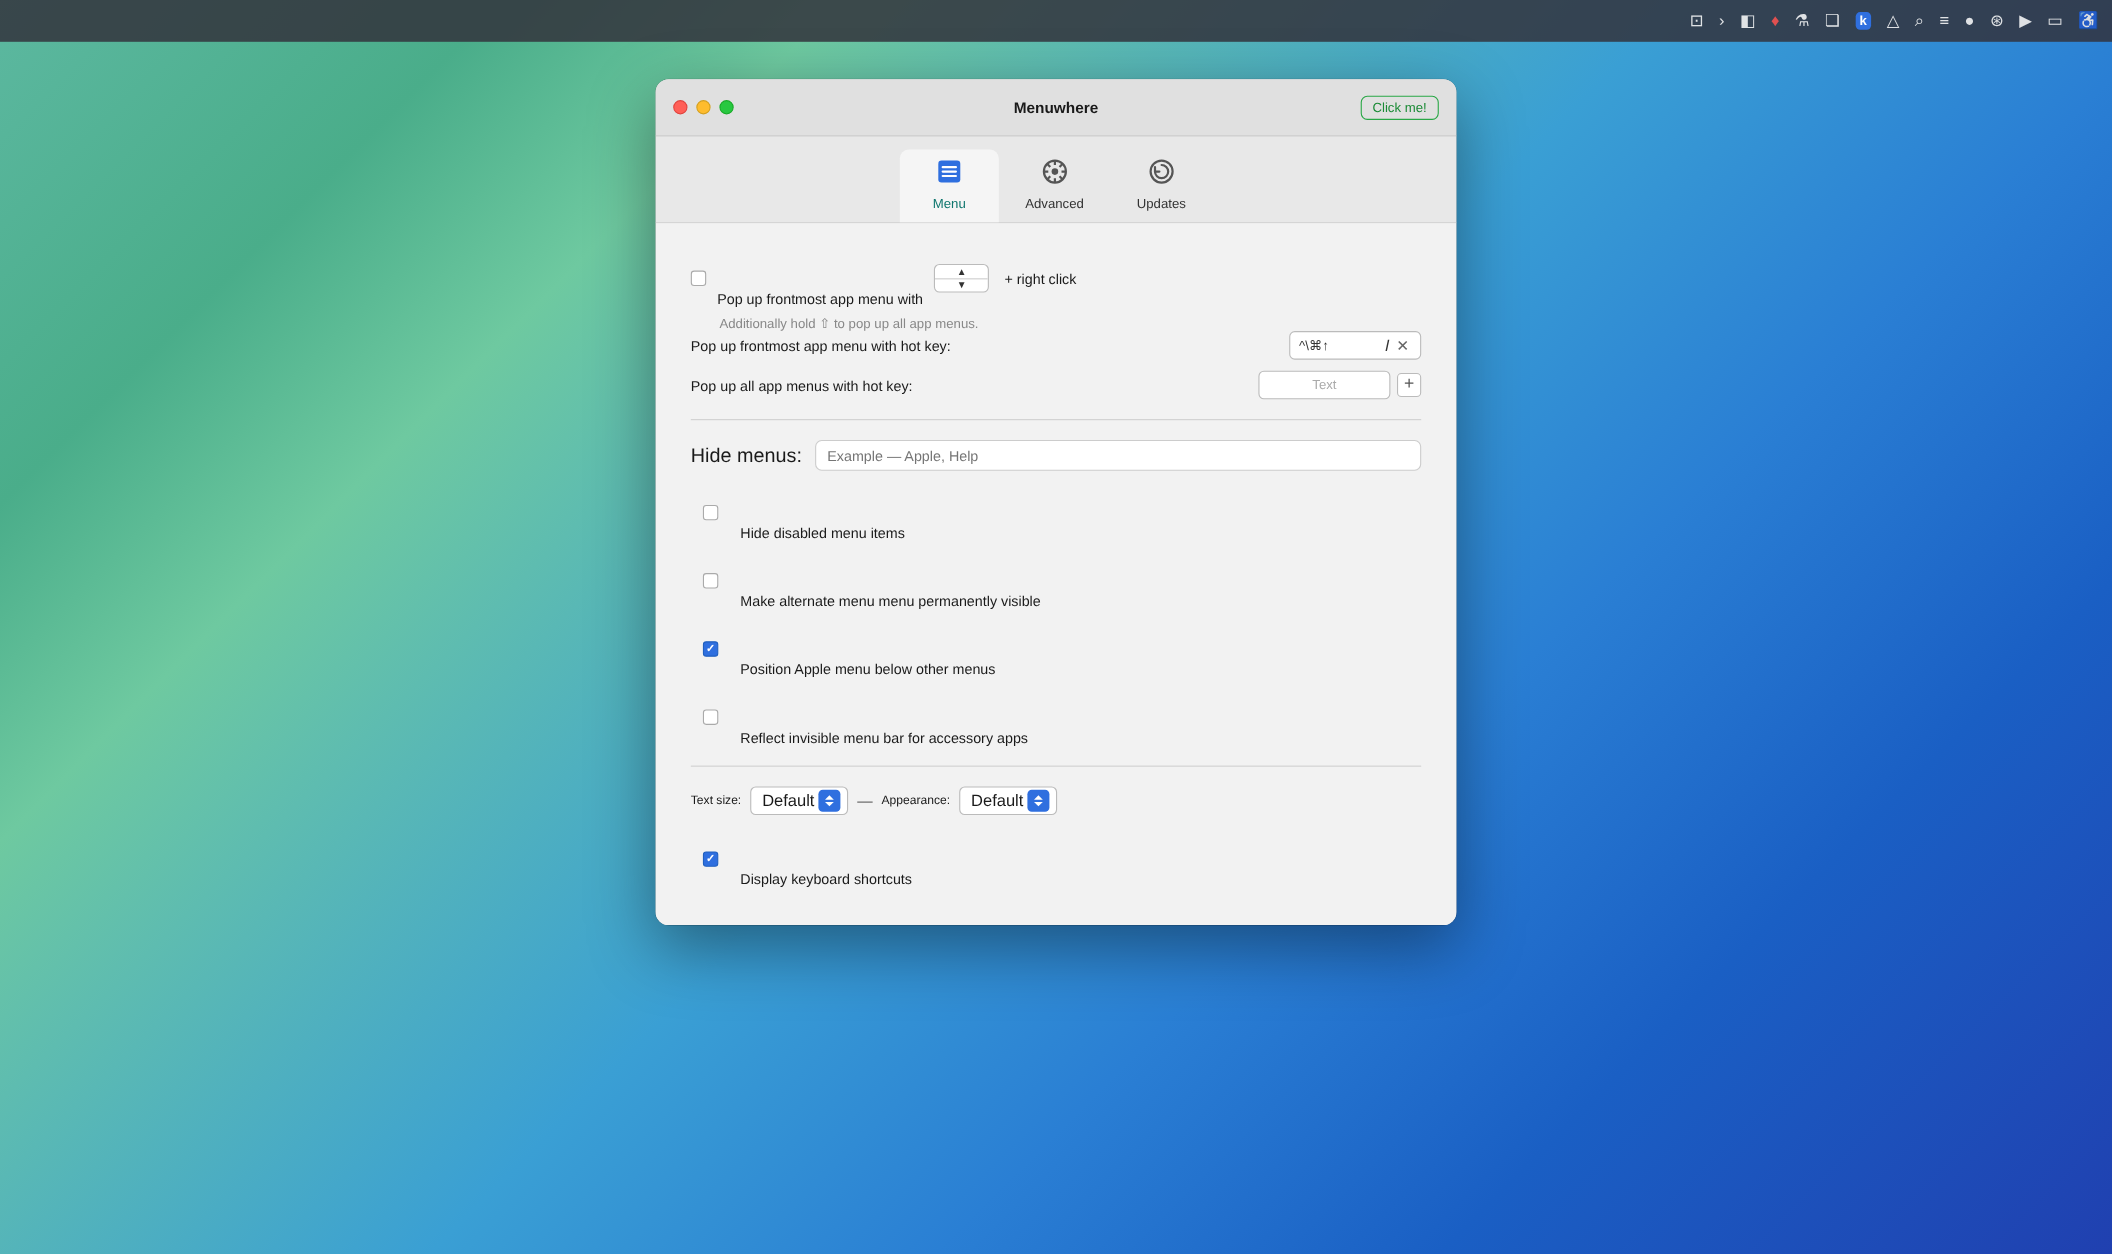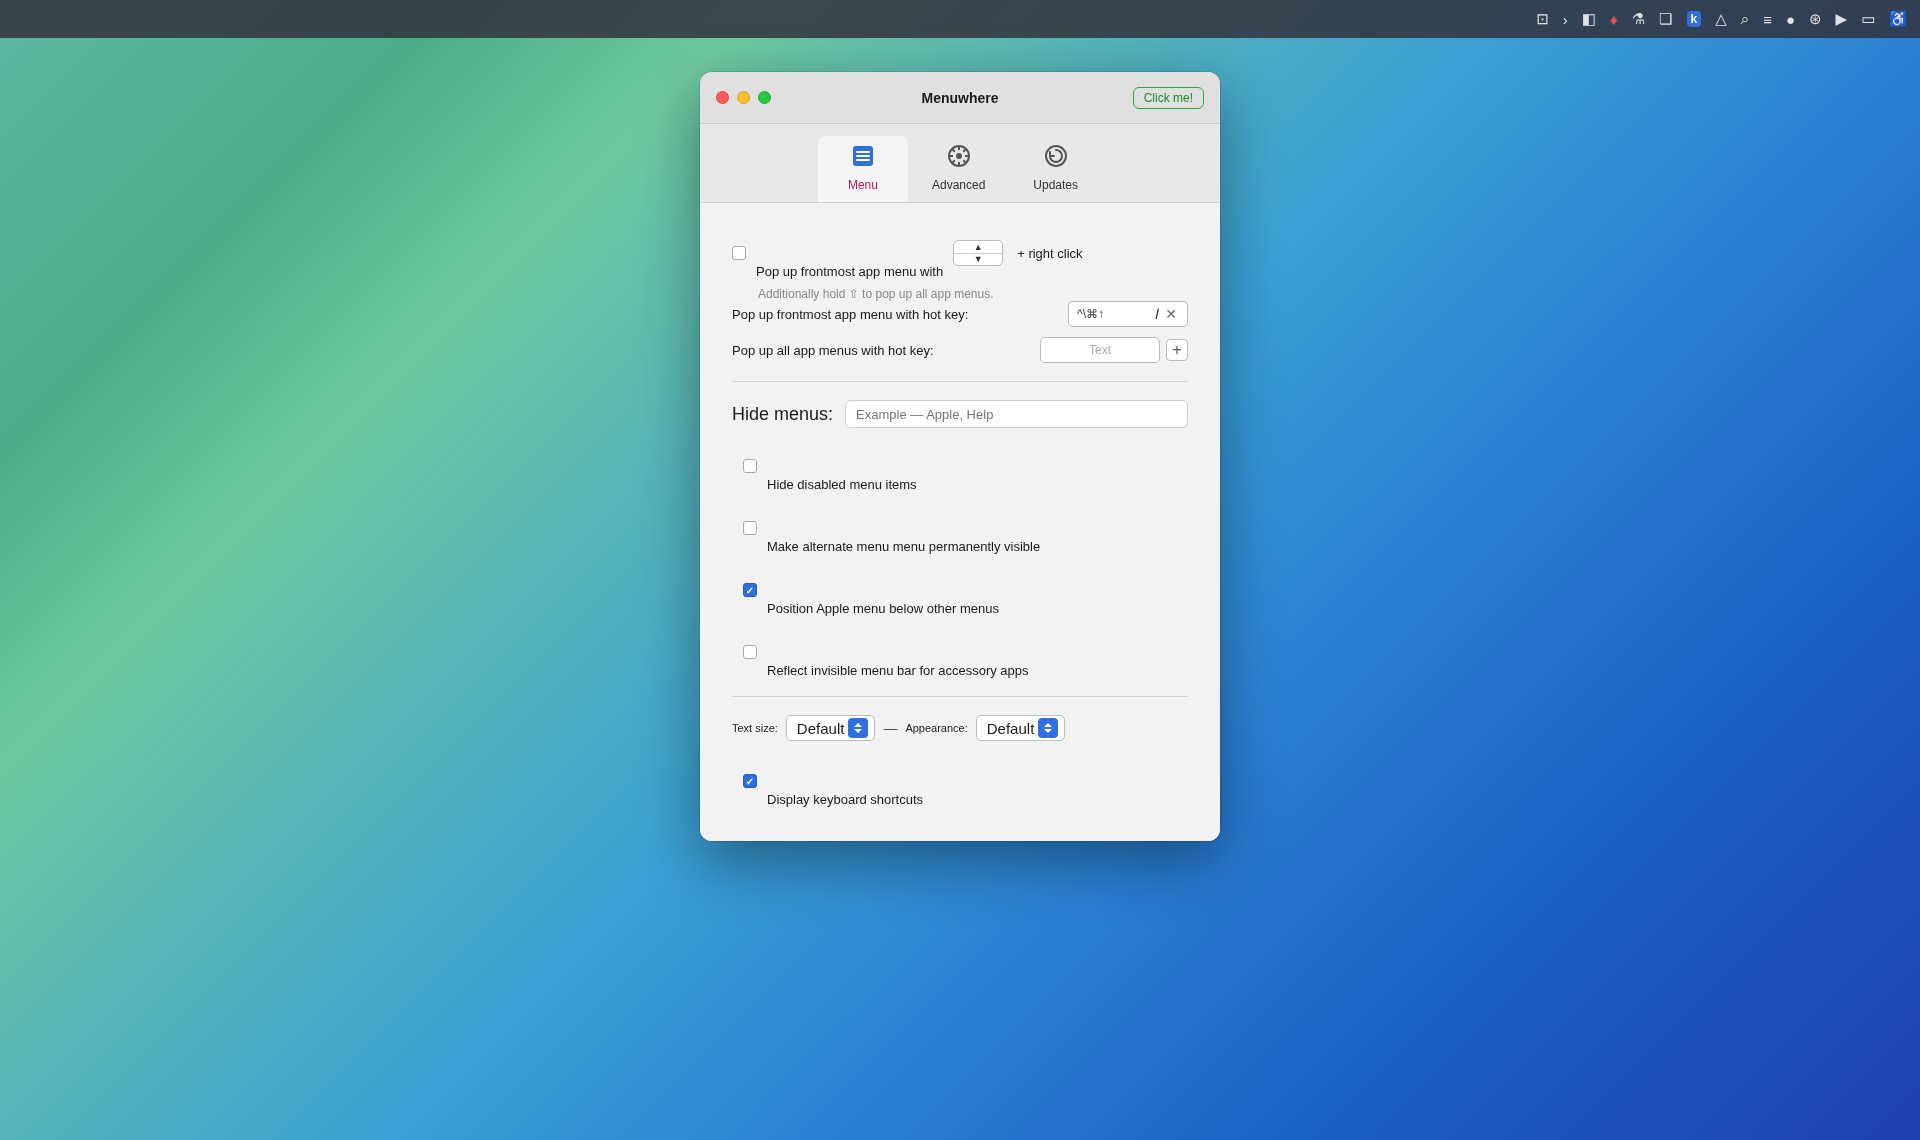--- a/index.html
+++ b/index.html
@@ -27,21 +27,21 @@
       padding: 0 12px;
       gap: 14px;
     }
 
     
     .window {
       position: absolute;
       top: 72px;
       left: 50%;
       transform: translateX(-50%);
-      width: 520px;
+      width: 728px;
       background: #ececec;
       border-radius: 12px;
       box-shadow: 0 20px 60px rgba(0,0,0,0.4), 0 0 0 0.5px rgba(0,0,0,0.2);
       overflow: hidden;
     }
 
     
     .title-bar {
       background: #e0e0e0;
       height: 52px;
@@ -129,21 +129,21 @@
       color: #555;
     }
 
     .tab-label {
       font-size: 12px;
       font-weight: 500;
       color: #333;
     }
 
     .tab.active .tab-label {
-      color: #be185d;
+      color: #0f766e;
     }
 
     
     .content {
       background: #f2f2f2;
       padding: 24px 32px;
     }
 
     .section-divider {
       height: 1px;
@@ -334,21 +334,21 @@
       font-size: 13px;
       color: #aaa;
       outline: none;
       height: 28px;
     }
 
     
     .checkbox-row {
       display: flex;
       align-items: center;
-      gap: 10px;
+      gap: 20px;
       margin-bottom: 10px;
       padding-left: 11px;
     }
 
     
     .text-appearance-row {
       display: flex;
       align-items: center;
       gap: 8px;
       margin-bottom: 14px;

